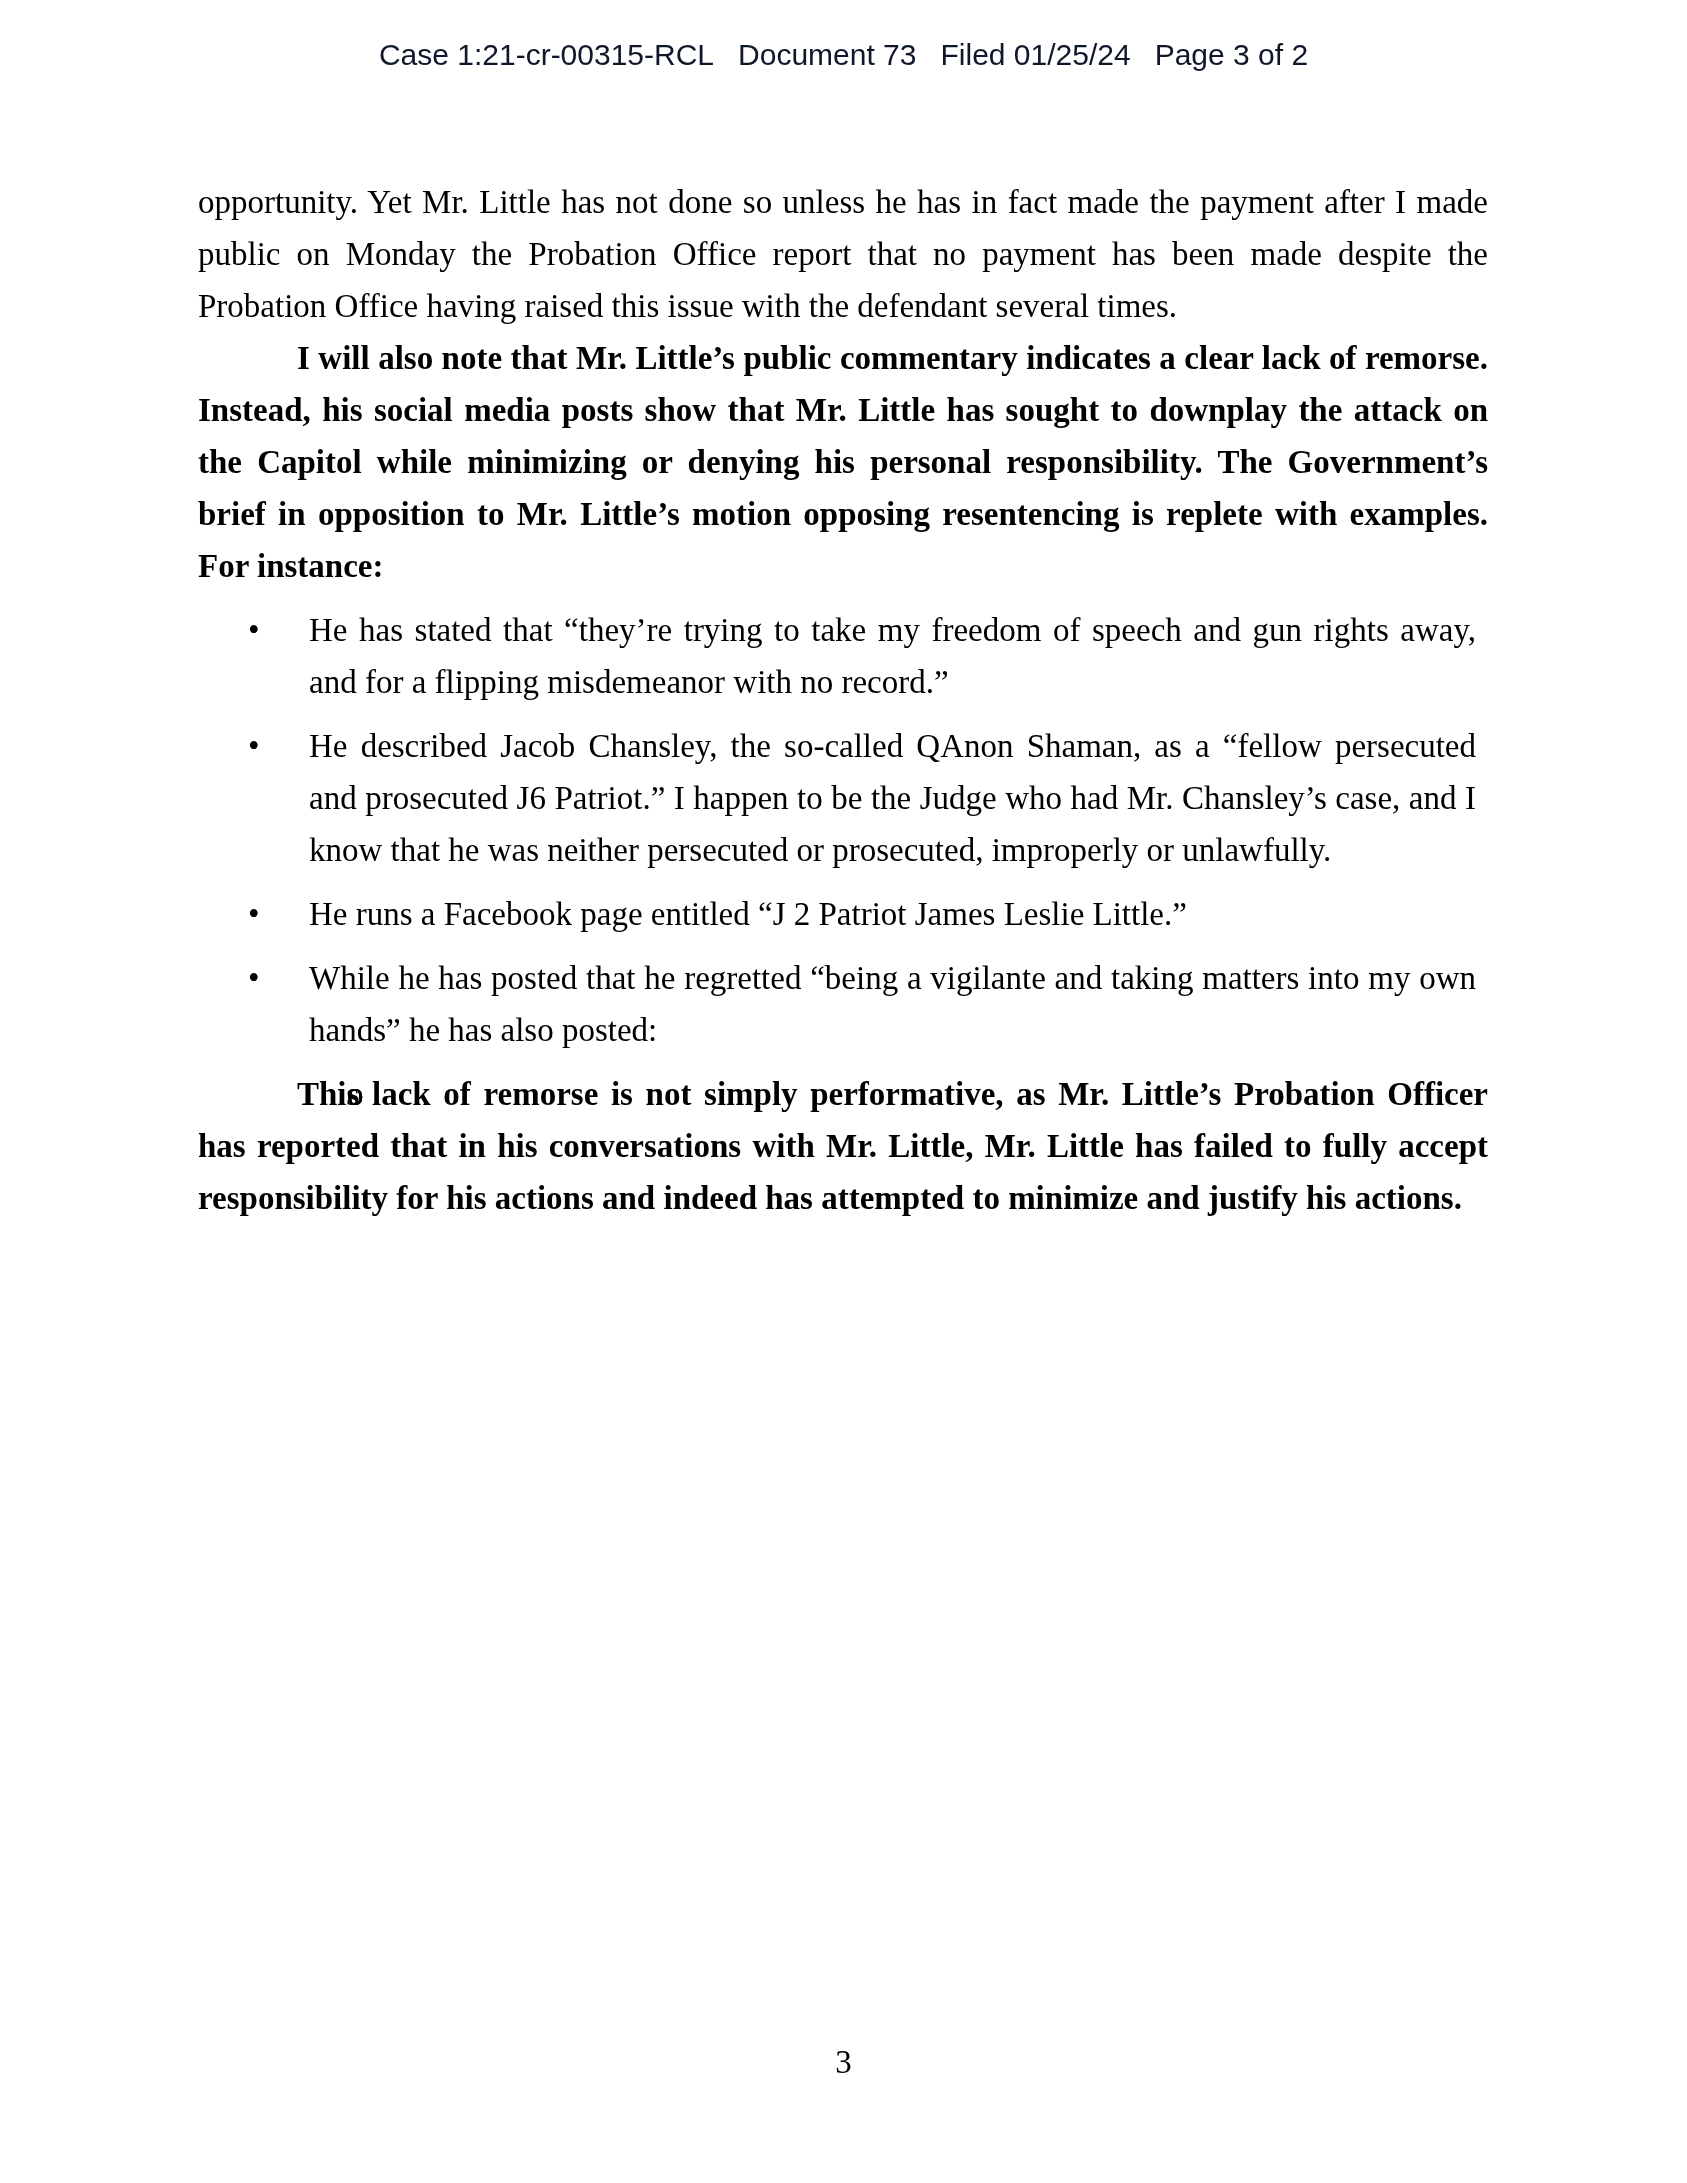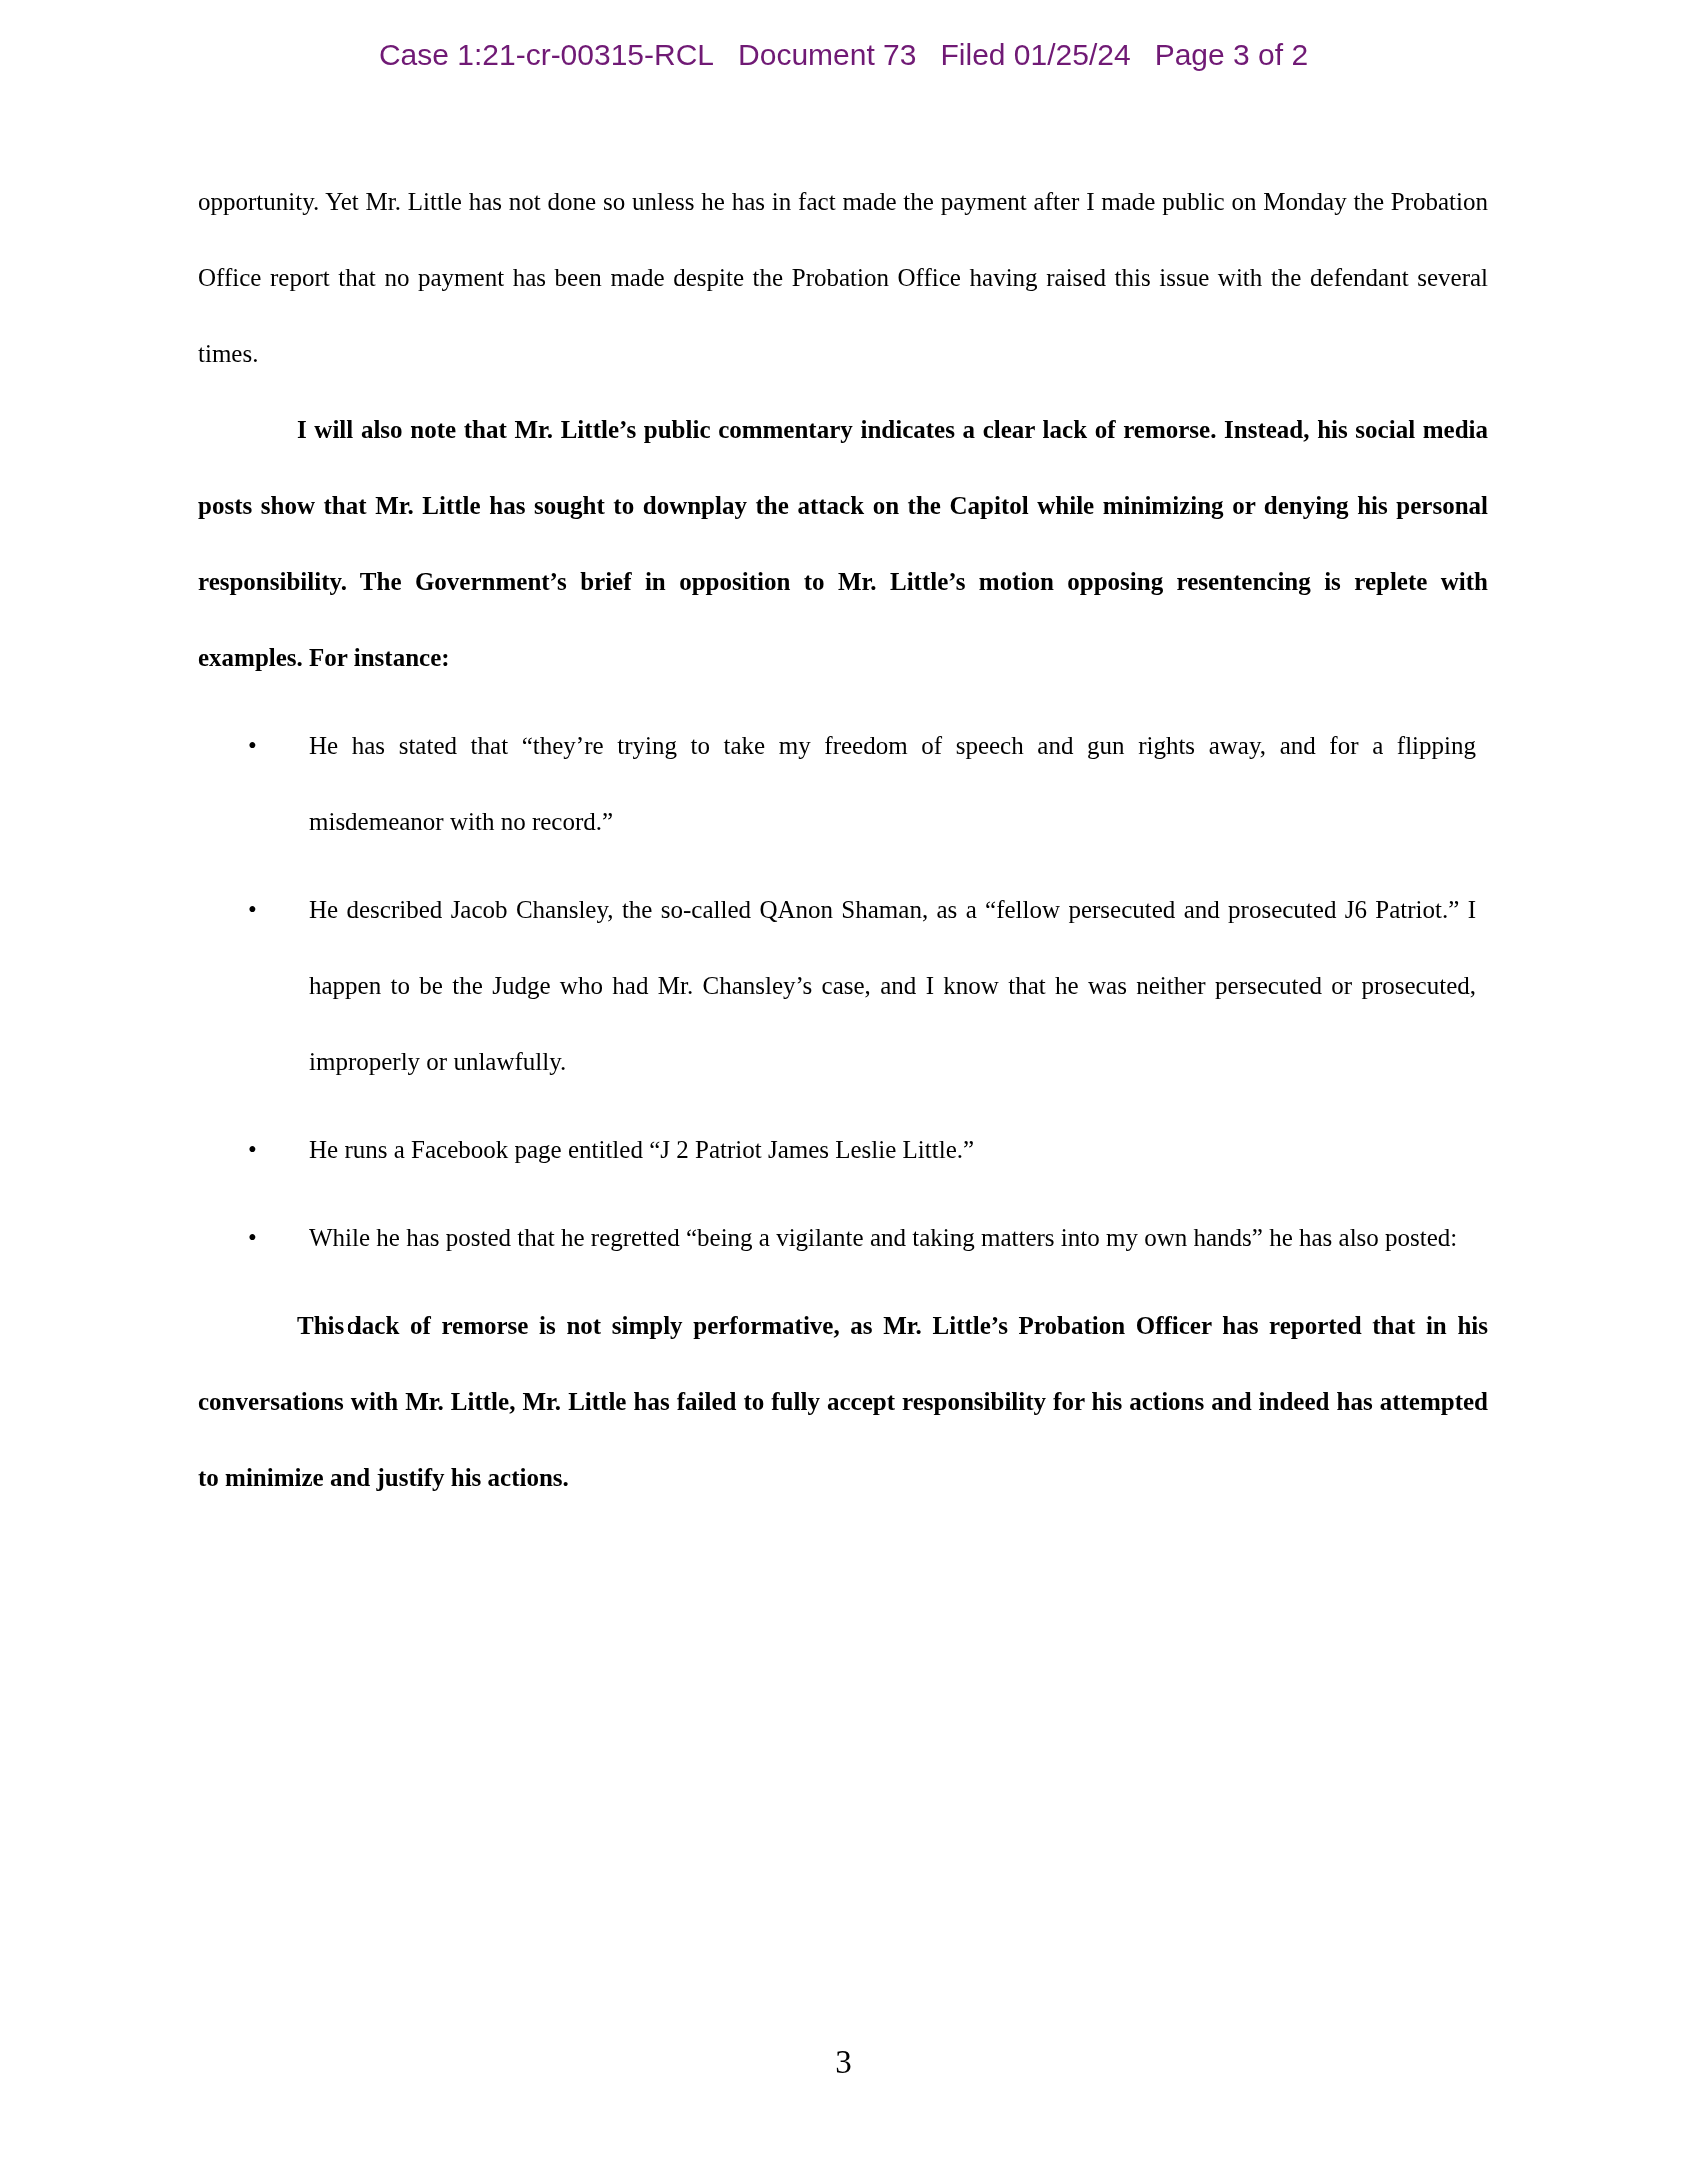--- a/index.html
+++ b/index.html
@@ -27,25 +27,25 @@
     display: flex;
     justify-content: center;
     gap: 24px;
     font-family: "Liberation Sans", "DejaVu Sans", sans-serif;
     font-size: 30px;
     color: #2424e8;
     white-space: nowrap;
   }
   .content {
     position: absolute;
-    top: 164px;
+    top: 176px;
     left: 198px;
     width: 1290px;
-    font-size: 25px;
-    line-height: 76px;
+    font-size: 33px;
+    line-height: 52px;
   }
   .para {
     margin: 0;
     text-align: justify;
   }
   .para.indent {
     text-indent: 99px;
     font-weight: bold;
   }
   .bullet-item {
@@ -78,21 +78,21 @@
     text-align: center;
     font-size: 33px;
     font-family: "Liberation Serif", "DejaVu Serif", serif;
   }
 </style>
 </head>
 <body>
 
 <div class="page">
 
-  <div class="case-header" style="color: #701a75; text-align: right;">
+  <div class="case-header" style="color: #0f172a; text-align: right;">
     <span>Case 1:21-cr-00315-RCL</span>
     <span>Document 73</span>
     <span>Filed 01/25/24</span>
     <span>Page 3 of 2</span>
   </div>
 
   <div class="content">
 
     <p class="para">opportunity.  Yet Mr. Little has not done so unless he has in fact made the payment after I made public on Monday the Probation Office report that no payment has been made despite the Probation Office having raised this issue with the defendant several times.</p>
 

